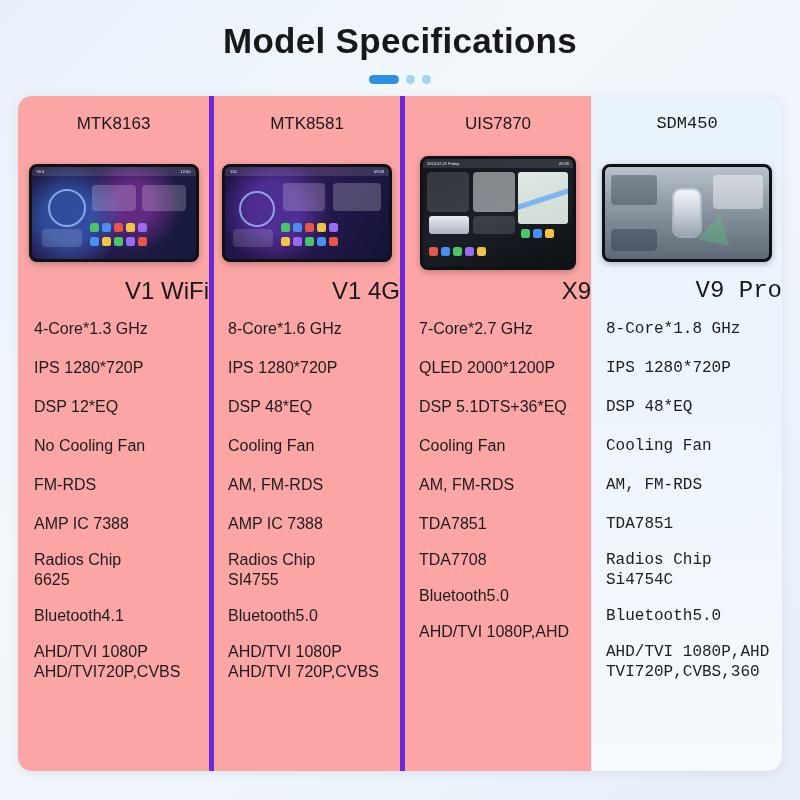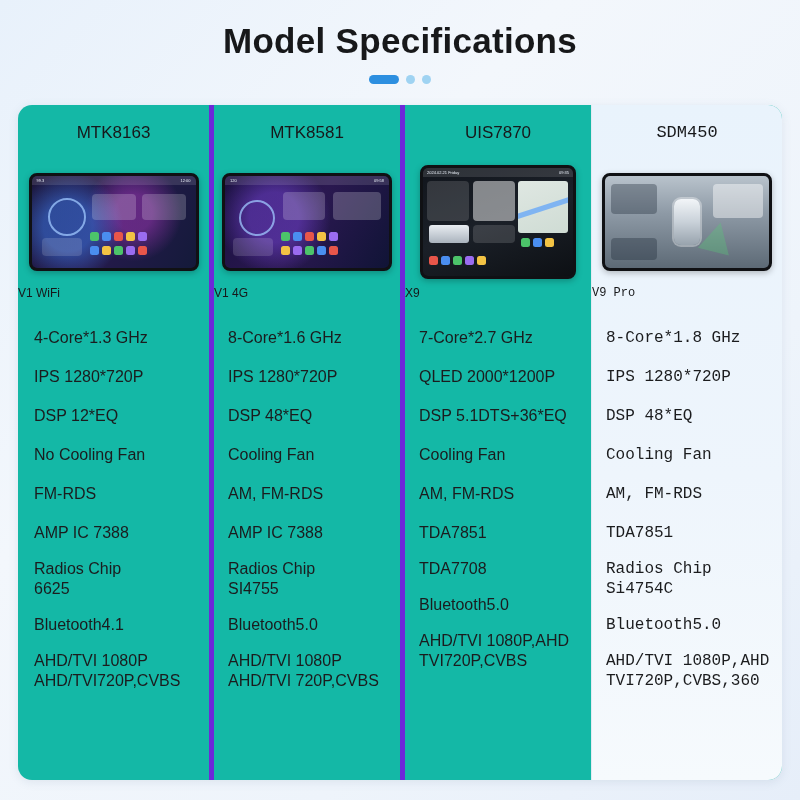--- a/index.html
+++ b/index.html
@@ -42,24 +42,24 @@
     background: #9fd3f2;
   }
   .dot.long {
     width: 30px;
     border-radius: 5px;
     background: #2d8fe0;
   }
   .card {
     position: absolute;
     left: 18px;
-    top: 105px;
+    top: 96px;
     width: 764px;
     height: 675px;
-    background: #14b8a6;
+    background: #fca5a5;
     border-radius: 14px;
     box-shadow: 0 2px 10px rgba(120,140,165,0.16);
     overflow: hidden;
     display: flex;
   }
   .col {
     flex: 1 1 25%;
     box-sizing: border-box;
     position: relative;
     padding: 0 0 0 0;
@@ -195,22 +195,22 @@
   }
   .guide {
     position: absolute;
     width: 0; height: 0;
     border-left: 16px solid transparent;
     border-right: 16px solid transparent;
     border-bottom: 30px solid rgba(90,200,120,0.35);
   }
 
   .model-name {
-    text-align: left;
-    font-size: 12px;
+    text-align: right;
+    font-size: 24px;
     color: #17181a;
     margin-top: 2px;
     height: 30px;
   }
   .specs {
     padding: 0 0 0 0;
     margin-top: 2px;
   }
   .spec {
     font-size: 16px;
@@ -378,21 +378,20 @@
         <div class="spec">DSP 5.1DTS+36*EQ</div>
         <div class="spec">Cooling Fan</div>
         <div class="spec">AM, FM-RDS</div>
         <div class="spec">TDA7851</div>
         <div class="spec two-line">
           <span class="l2">TDA7708</span>
         </div>
         <div class="spec">Bluetooth5.0</div>
         <div class="spec two-line">
           <span class="l2">AHD/TVI 1080P,AHD</span>
-          <span class="l2">TVI720P,CVBS</span>
         </div>
       </div>
     </div>
 
     <div class="col highlight">
       <div class="col-head">SDM450</div>
       <div class="device">
         <div class="screen s-wide">
           <div class="ui ui-d">
             <div class="car-top"></div>

